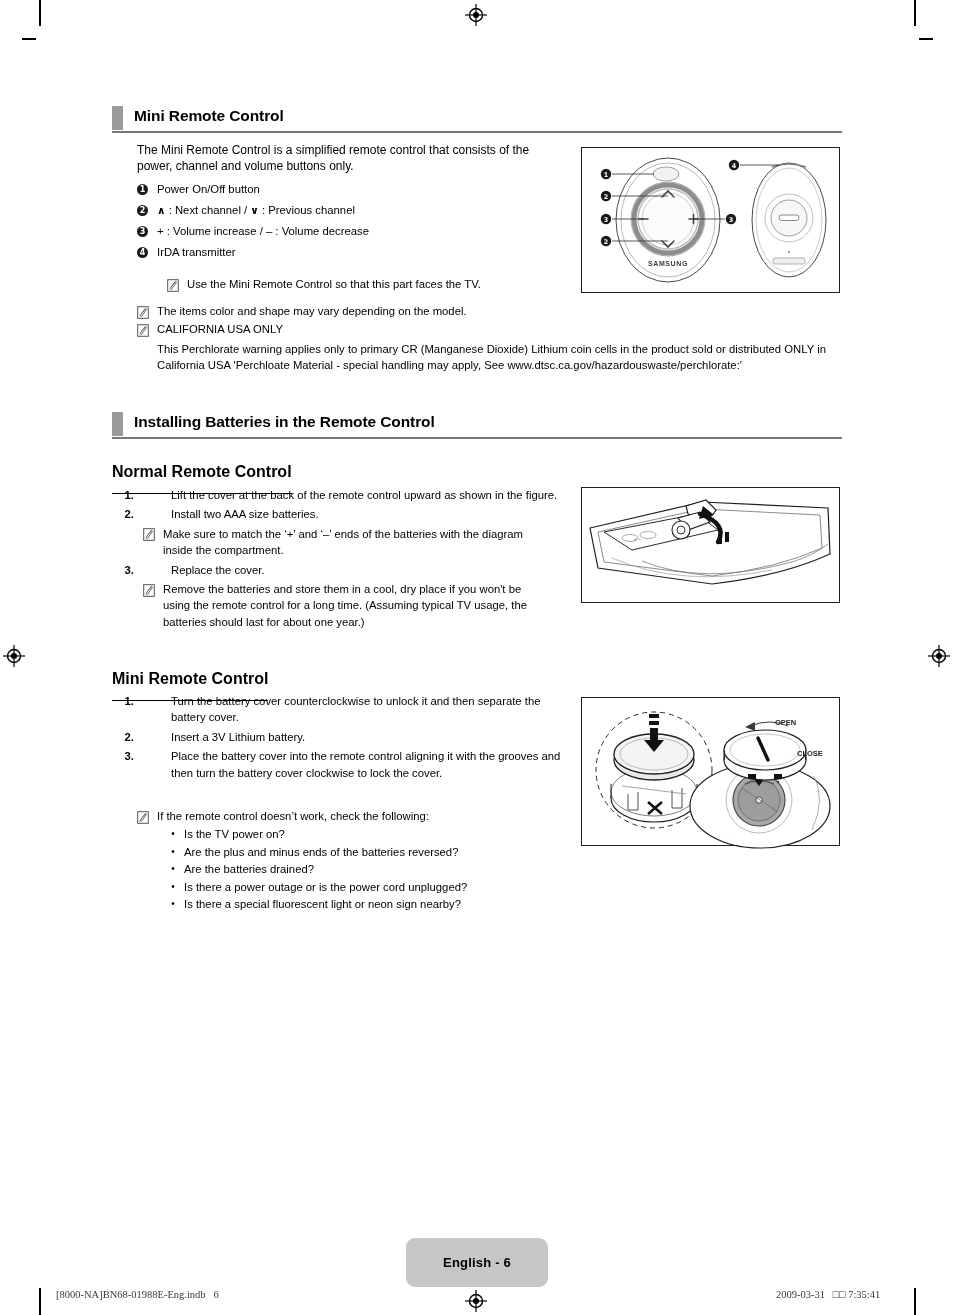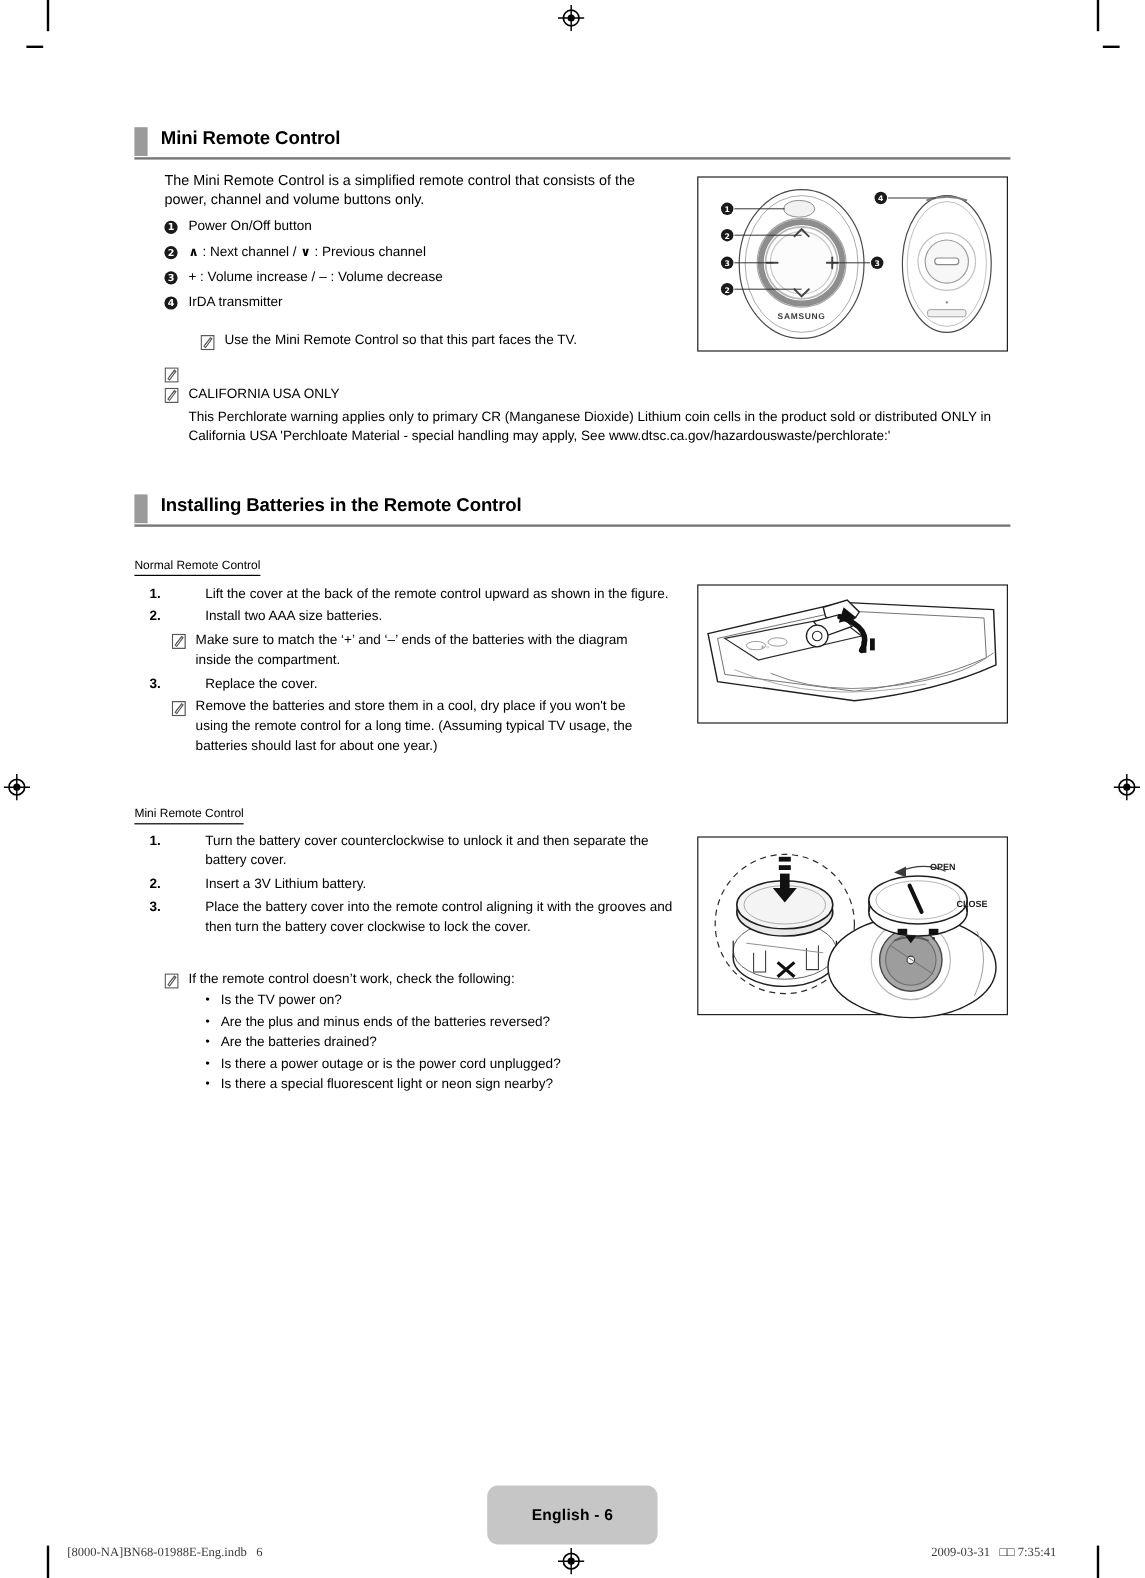--- a/index.html
+++ b/index.html
@@ -142,24 +142,24 @@
     width: 10px;
     font-size: 10px;
     line-height: 16.4px;
     text-align: center;
     margin-right: 6px;
   }
 
   
   .subhead {
     position: absolute;
-    font-size: 10px;
-    font-weight: normal;
+    font-size: 16px;
+    font-weight: bold;
     line-height: 15px;
-    padding-bottom: 0;
+    padding-bottom: 14px;
     border-bottom: 1.6px solid #000;
     display: inline-block;
   }
 
   
   .figure {
     position: absolute;
     border: 1px solid #231f20;
     background: #ffffff;
     box-sizing: border-box;
@@ -276,20 +276,21 @@
 
   <div class="numlist" style="left:137px; top:303px; width:710px;">
     <div class="noterow">
       <div class="noteicon">
         <svg width="12" height="13" viewBox="0 0 12 13">
           <rect x="0.7" y="0.7" width="10.6" height="11.6" fill="none" stroke="#555" stroke-width="1"></rect>
           <path d="M3 9.6 L8.3 2.4 L9.6 3.4 L4.3 10.6 Z" fill="none" stroke="#555" stroke-width="0.9"></path>
           <line x1="3.6" y1="8.1" x2="8.9" y2="2.9" stroke="#555" stroke-width="0.6"></line>
         </svg>
       </div>
+      <div class="notetxt">The items color and shape may vary depending on the model.</div>
     </div>
     <div class="noterow">
       <div class="noteicon">
         <svg width="12" height="13" viewBox="0 0 12 13">
           <rect x="0.7" y="0.7" width="10.6" height="11.6" fill="none" stroke="#555" stroke-width="1"></rect>
           <path d="M3 9.6 L8.3 2.4 L9.6 3.4 L4.3 10.6 Z" fill="none" stroke="#555" stroke-width="0.9"></path>
           <line x1="3.6" y1="8.1" x2="8.9" y2="2.9" stroke="#555" stroke-width="0.6"></line>
         </svg>
       </div>
       <div class="notetxt">CALIFORNIA USA ONLY</div>

